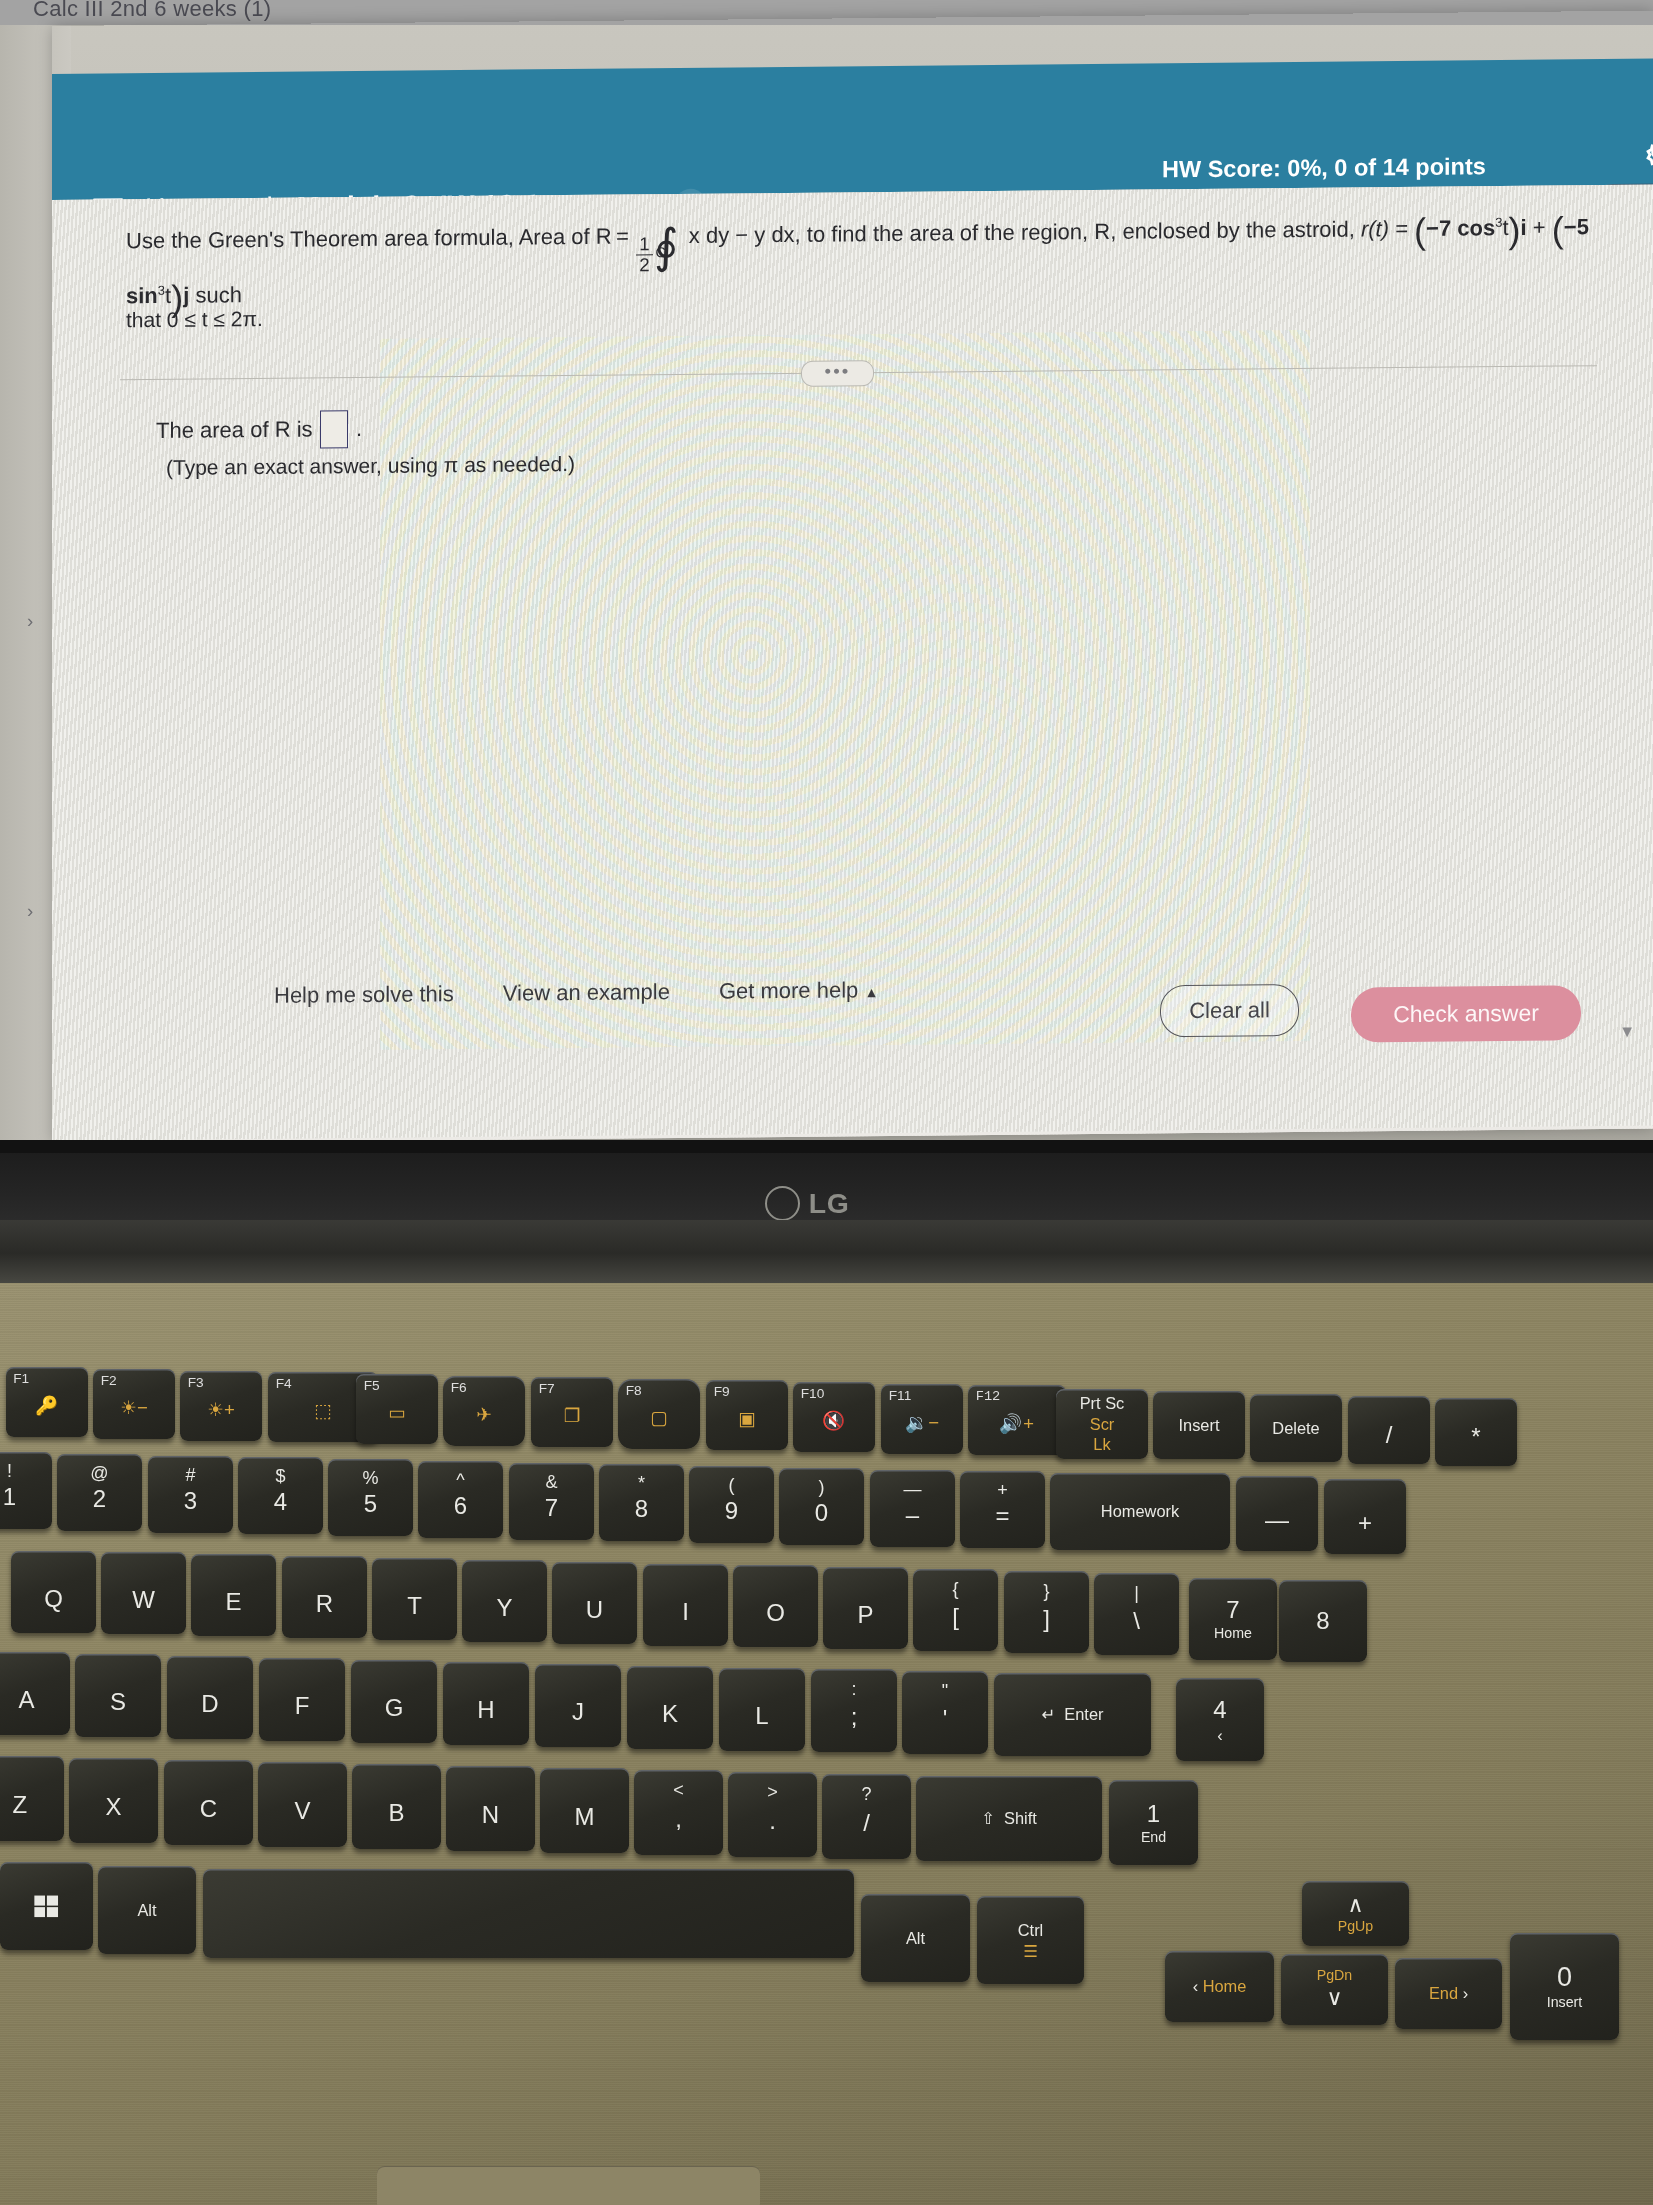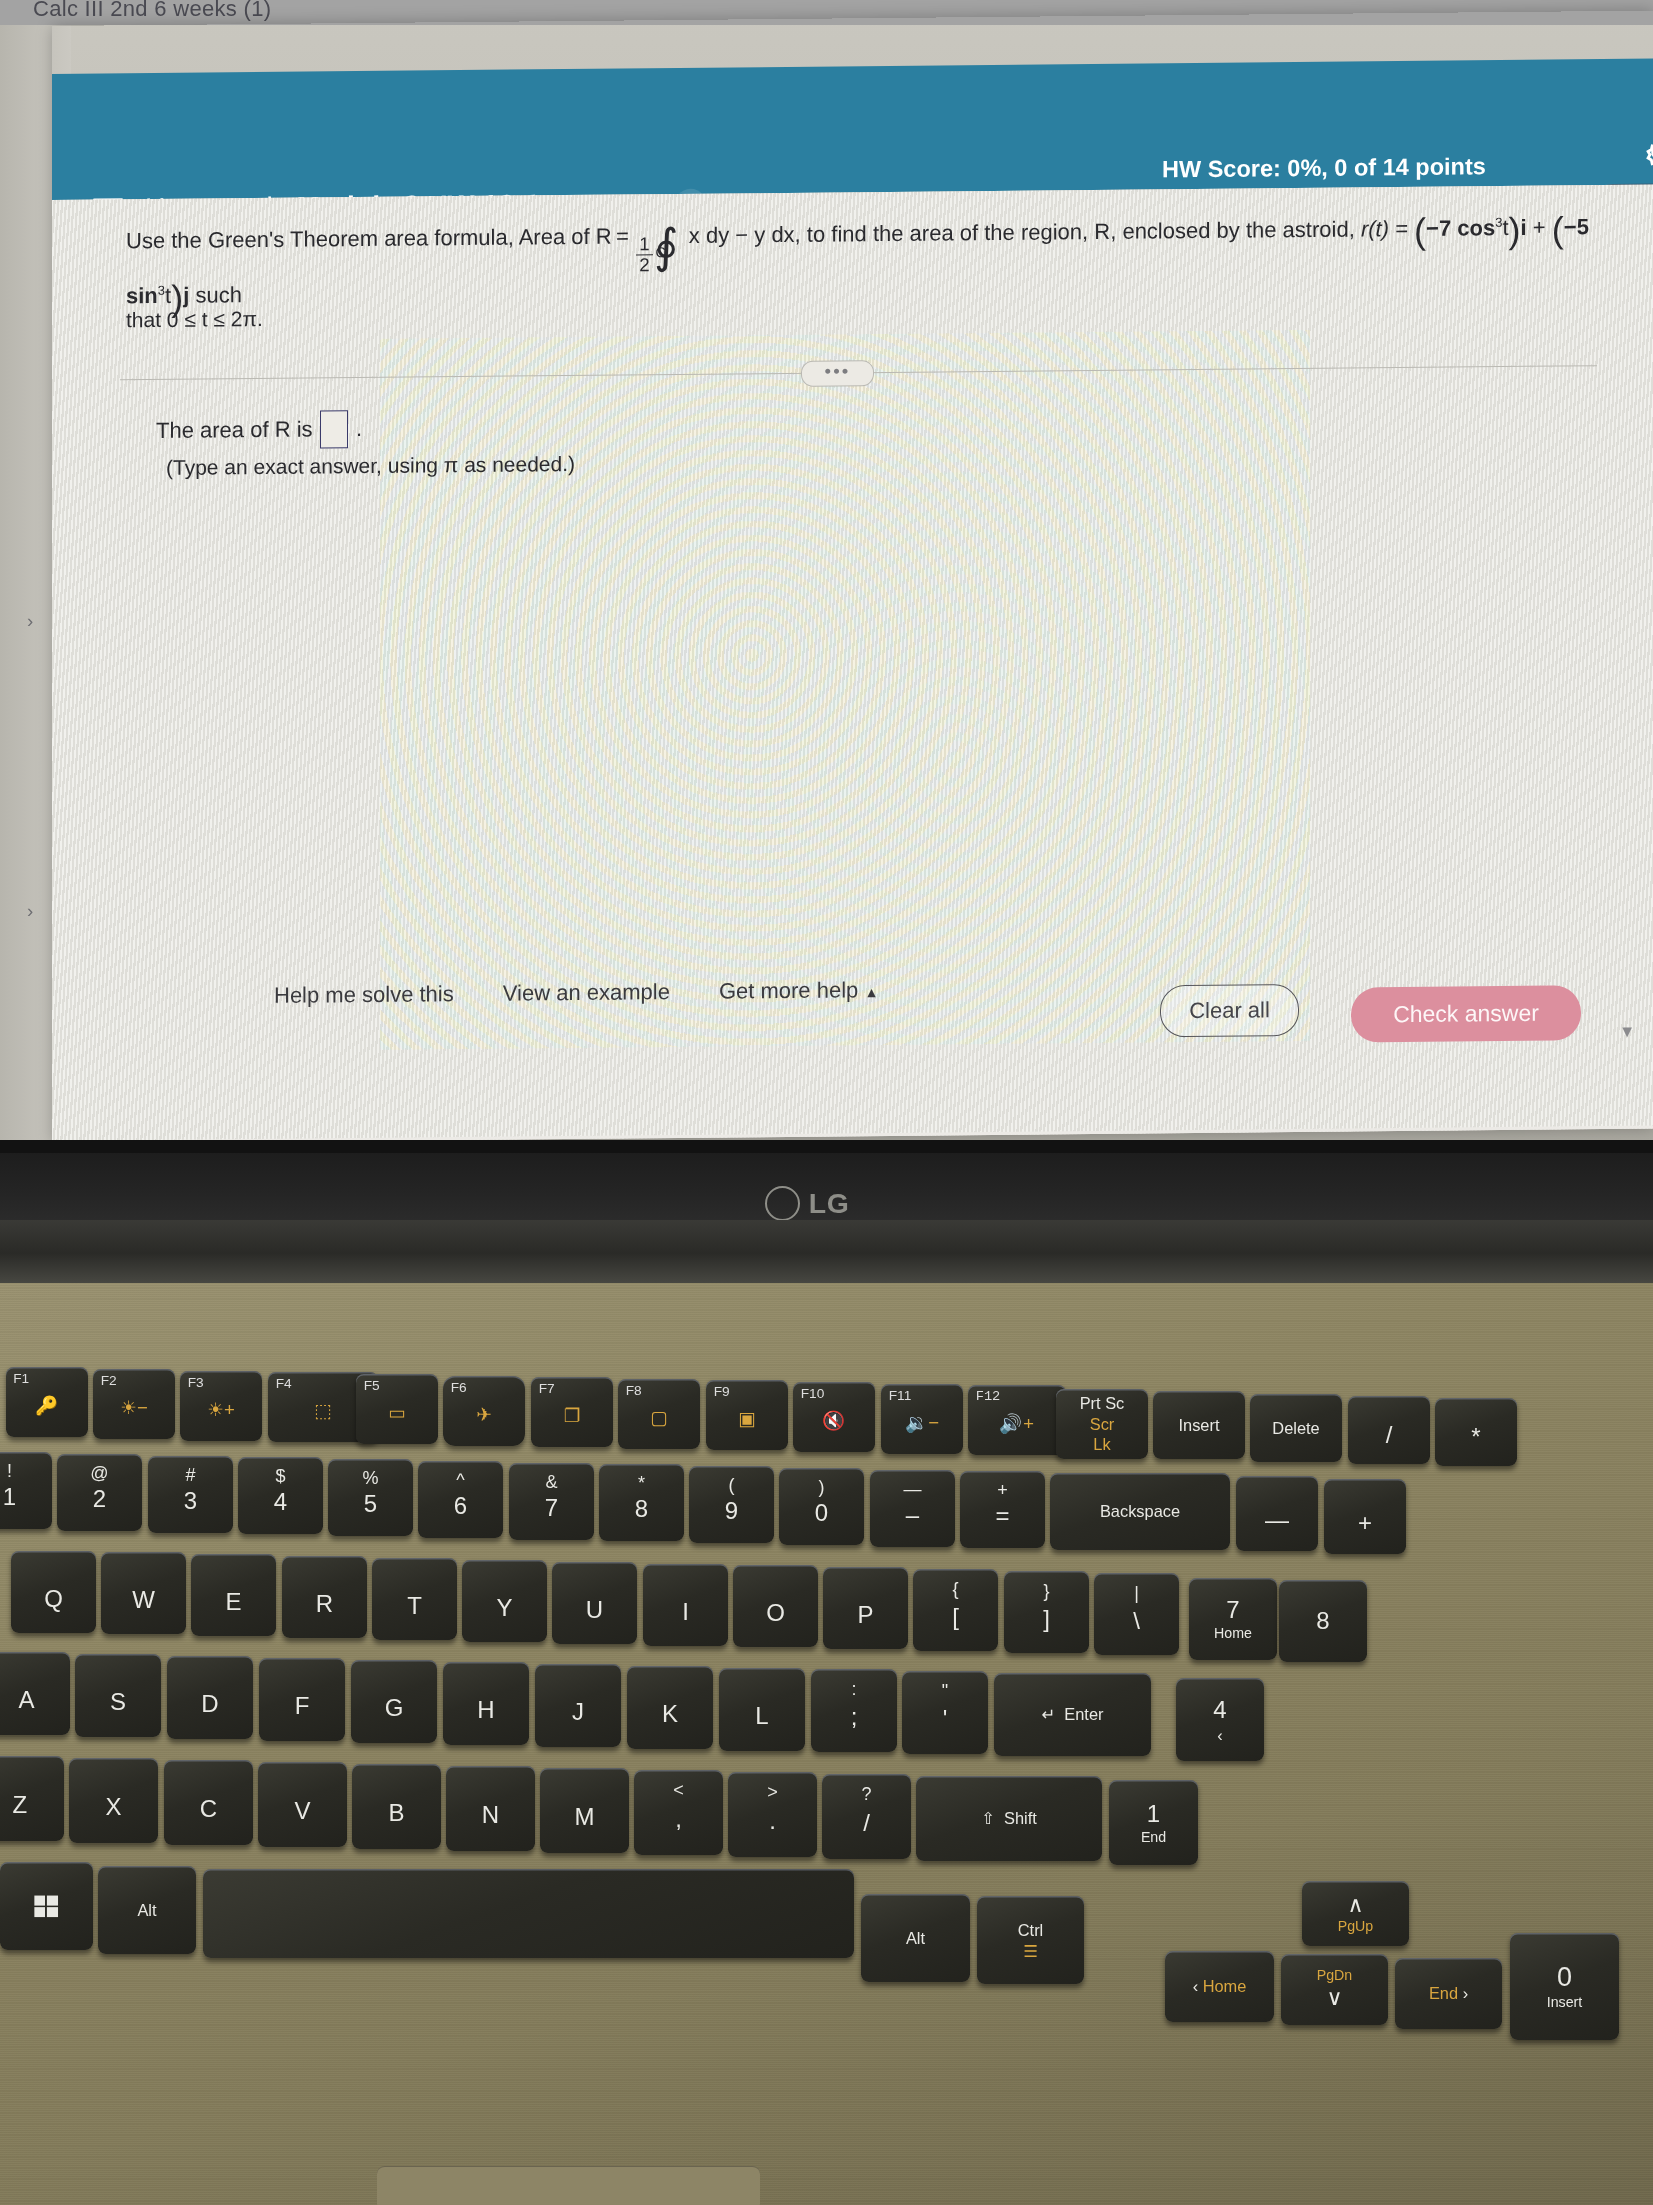--- a/index.html
+++ b/index.html
@@ -323,21 +323,21 @@
       <span class="fnicon">▭</span>
       </div>
       <div class="key" style="left: 443px; top: 1376px; width: 82px; height: 70px; border-radius: 12px;">
         <span class="fnlabel">F6</span>
       <span class="fnicon">✈</span>
       </div>
       <div class="key" style="left: 531px; top: 1377px; width: 82px; height: 70px;">
         <span class="fnlabel">F7</span>
       <span class="fnicon">❐</span>
       </div>
-      <div class="key" style="left: 618px; top: 1379px; width: 82px; height: 70px;">
+      <div class="key" style="left: 618px; top: 1379px; width: 82px; height: 70px; border-radius: 14px;">
         <span class="fnlabel">F8</span>
       <span class="fnicon">▢</span>
       </div>
       <div class="key" style="left: 706px; top: 1380px; width: 82px; height: 70px;">
         <span class="fnlabel">F9</span>
       <span class="fnicon">▣</span>
       </div>
       <div class="key" style="left: 793px; top: 1382px; width: 82px; height: 70px;">
         <span class="fnlabel">F10</span>
       <span class="fnicon">🔇</span>
@@ -410,21 +410,21 @@
       </div>
       <div class="key" style="left: 870px; top: 1470px; width: 85px; height: 77px;">
         <span class="shifted">—</span>
     <span class="base">–</span>
       </div>
       <div class="key" style="left: 960px; top: 1471px; width: 85px; height: 77px;">
         <span class="shifted">+</span>
     <span class="base">=</span>
       </div>
       <div class="key" style="left: 1050px; top: 1473px; width: 180px; height: 77px;">
-        <span class="small">Backspace</span>
+        <span class="small">Homework</span>
       </div>
       <div class="key" style="left: 1236px; top: 1476px; width: 82px; height: 75px;">
         <span class="base">—</span>
       </div>
       <div class="key" style="left: 1324px; top: 1479px; width: 82px; height: 75px;">
         <span class="base">+</span>
       </div>
       <div class="key" style="left: 11px; top: 1551px; width: 85px; height: 82px;">
         <span class="base">Q</span>
       </div>

